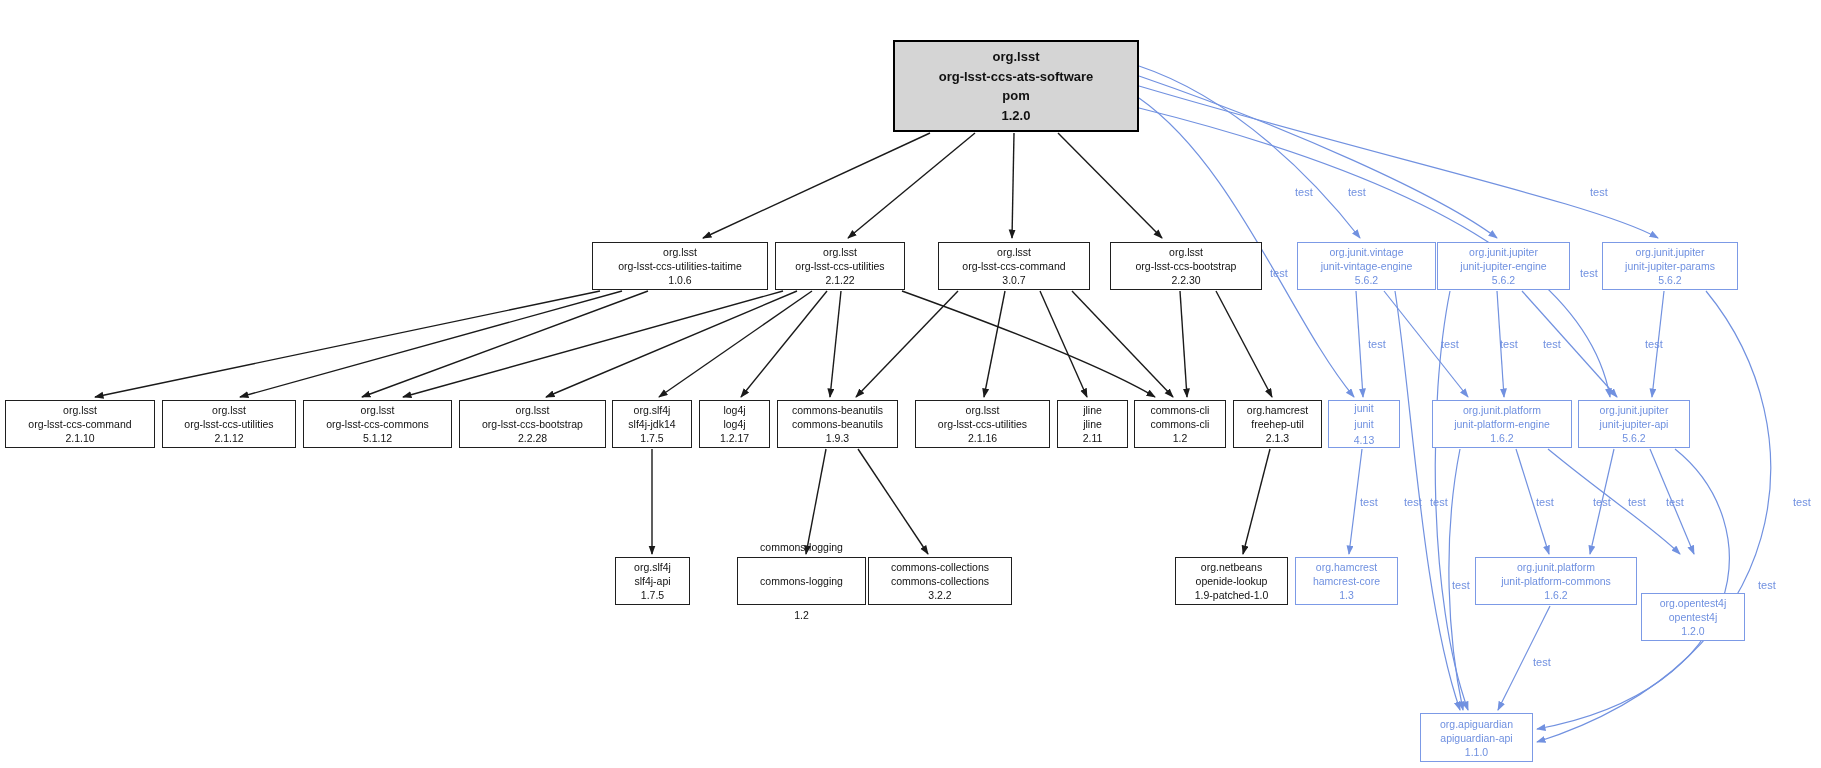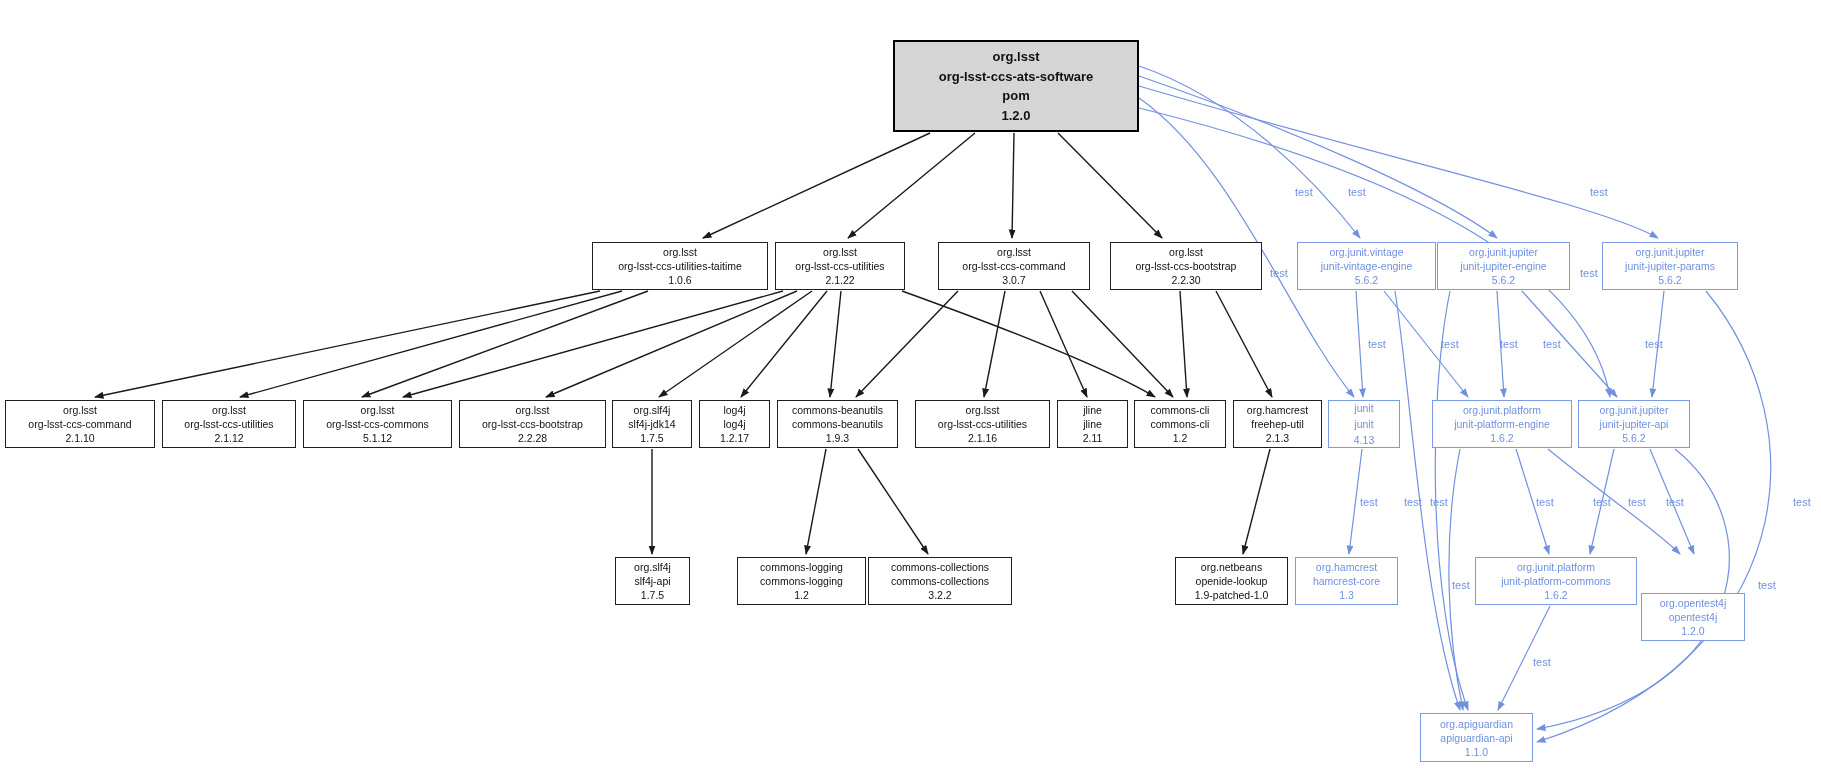--- a/index.html
+++ b/index.html
@@ -208,21 +208,21 @@
     <div class="node test" style="left: 1578px; top: 400px; width: 112px; height: 48px;">
       <div>org.junit.jupiter</div>
       <div>junit-jupiter-api</div>
       <div>5.6.2</div>
     </div>
     <div class="node dep" style="left: 615px; top: 557px; width: 75px; height: 48px;">
       <div>org.slf4j</div>
       <div>slf4j-api</div>
       <div>1.7.5</div>
     </div>
-    <div class="node dep" style="left: 737px; top: 557px; width: 129px; height: 48px;">
+    <div class="node dep" style="left: 737px; top: 557px; width: 129px; height: 48px; gap: 20px;">
       <div>commons-logging</div>
       <div>commons-logging</div>
       <div>1.2</div>
     </div>
     <div class="node dep" style="left: 868px; top: 557px; width: 144px; height: 48px;">
       <div>commons-collections</div>
       <div>commons-collections</div>
       <div>3.2.2</div>
     </div>
     <div class="node dep" style="left: 1175px; top: 557px; width: 113px; height: 48px;">

